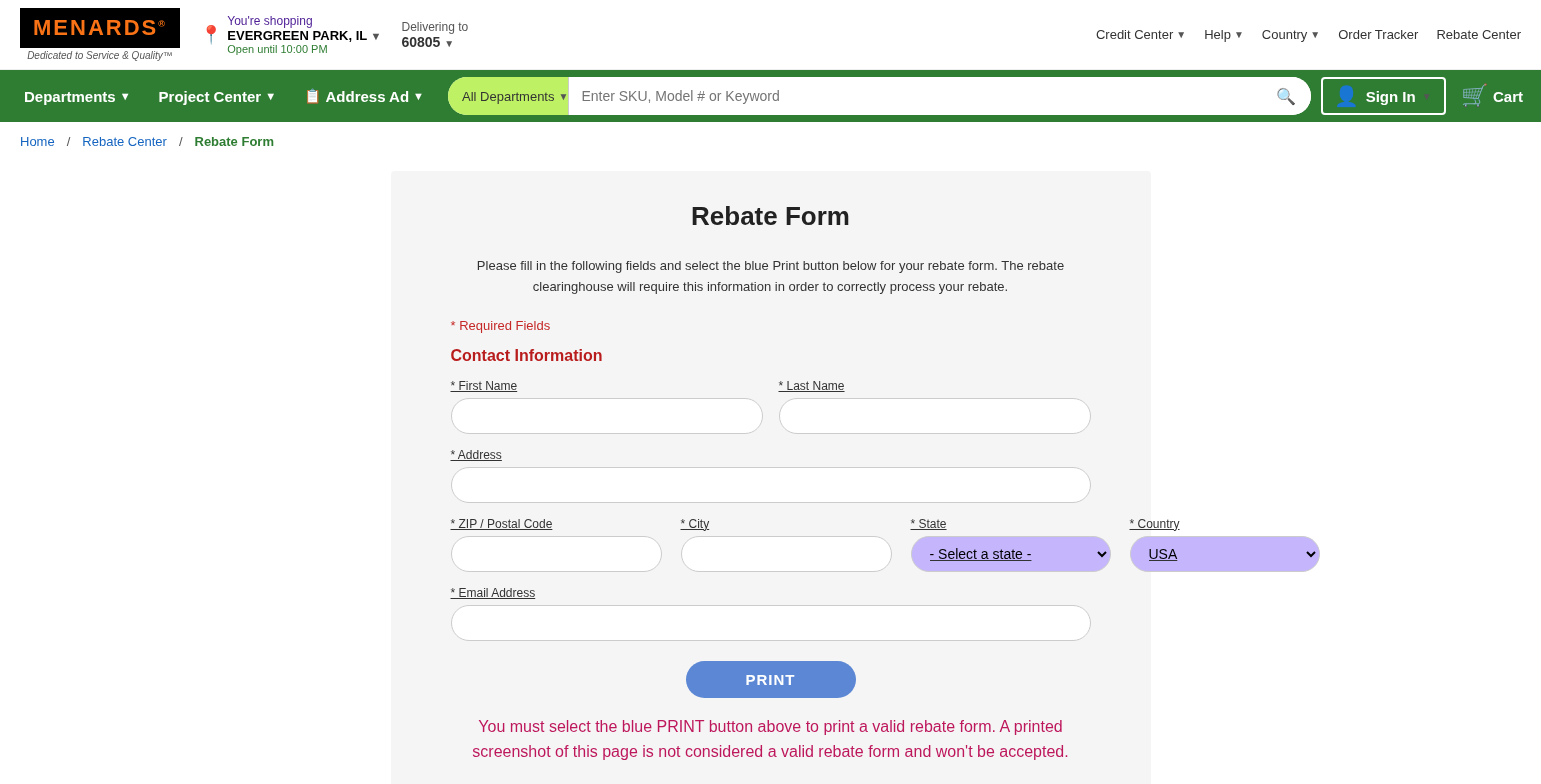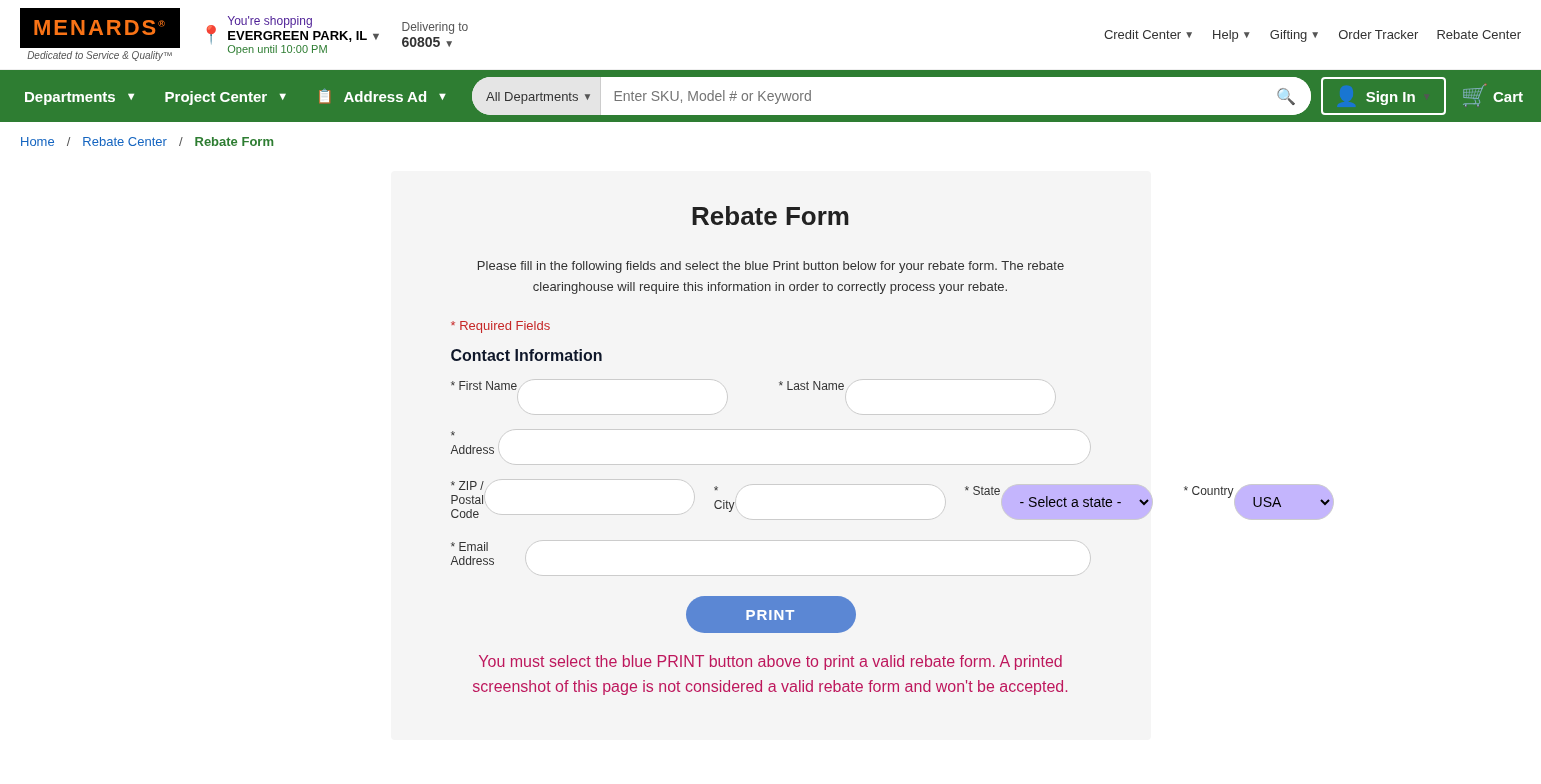--- a/index.html
+++ b/index.html
@@ -49,21 +49,21 @@
       background: #2e7d32;
       display: flex;
       align-items: center;
       padding: 0 10px;
       height: 52px;
     }
     .nav-left { display: flex; align-items: center; gap: 0; }
     .nav-item {
       display: flex;
       align-items: center;
-      gap: 10px;
+      gap: 4px;
       color: #fff;
       font-size: 15px;
       font-weight: 600;
       padding: 0 14px;
       height: 37px;
       cursor: pointer;
       white-space: nowrap;
     }
     .nav-item .chevron-down { color: #fff; font-size: 11px; }
     .weekly-ad-icon { font-size: 14px; }
@@ -134,31 +134,33 @@
       margin-bottom: 20px;
     }
     .required-note {
       color: #c62828;
       font-size: 13px;
       margin-bottom: 14px;
     }
     .section-title {
       font-size: 16px;
       font-weight: bold;
-      color: #0f172a;
+      color: #b91c1c;
       margin-bottom: 14px;
     }
     .form-row {
       display: flex;
       gap: 16px;
       margin-bottom: 14px;
     }
     .form-group {
       display: flex;
+      flex-direction: column;
       flex: 1;
+      text-decoration: underline;
     }
     .field-label {
       font-size: 12px;
       color: #333;
       margin-bottom: 5px;
     }
     .field-input {
       height: 36px;
       border: 1px solid #ccc;
       border-radius: 20px;
@@ -217,23 +219,23 @@
     .search-container {
       flex: 1;
       display: flex;
       align-items: center;
       background: #fff;
       border-radius: 20px;
       overflow: hidden;
       margin: 0 10px;
     }
     .search-dept-btn {
-      background: #e5e5e5;
+      background: #bef264;
       border: none;
-      padding: 0 8px 0 14px;
+      padding: 0 0 0 14px;
       height: 38px;
       font-size: 13px;
       cursor: pointer;
       display: flex;
       align-items: center;
       gap: 4px;
       color: #333;
       white-space: nowrap;
       border-right: 1px solid #ccc;
     }
@@ -293,21 +295,21 @@
   <div class="top-bar-right">
     <span class="top-link-with-chevron">
       <span>Credit Center</span>
       <span class="chevron-down">▼</span>
     </span>
     <span class="top-link-with-chevron">
       <span>Help</span>
       <span class="chevron-down">▼</span>
     </span>
     <span class="top-link-with-chevron">
-      <span>Gifting</span>
+      <span>Country</span>
       <span class="chevron-down">▼</span>
     </span>
     <a href="#">Order Tracker</a>
     <a href="#">Rebate Center</a>
   </div>
 </div>
 
 <div class="nav-bar">
   <div class="nav-left">
     <div class="nav-item">

